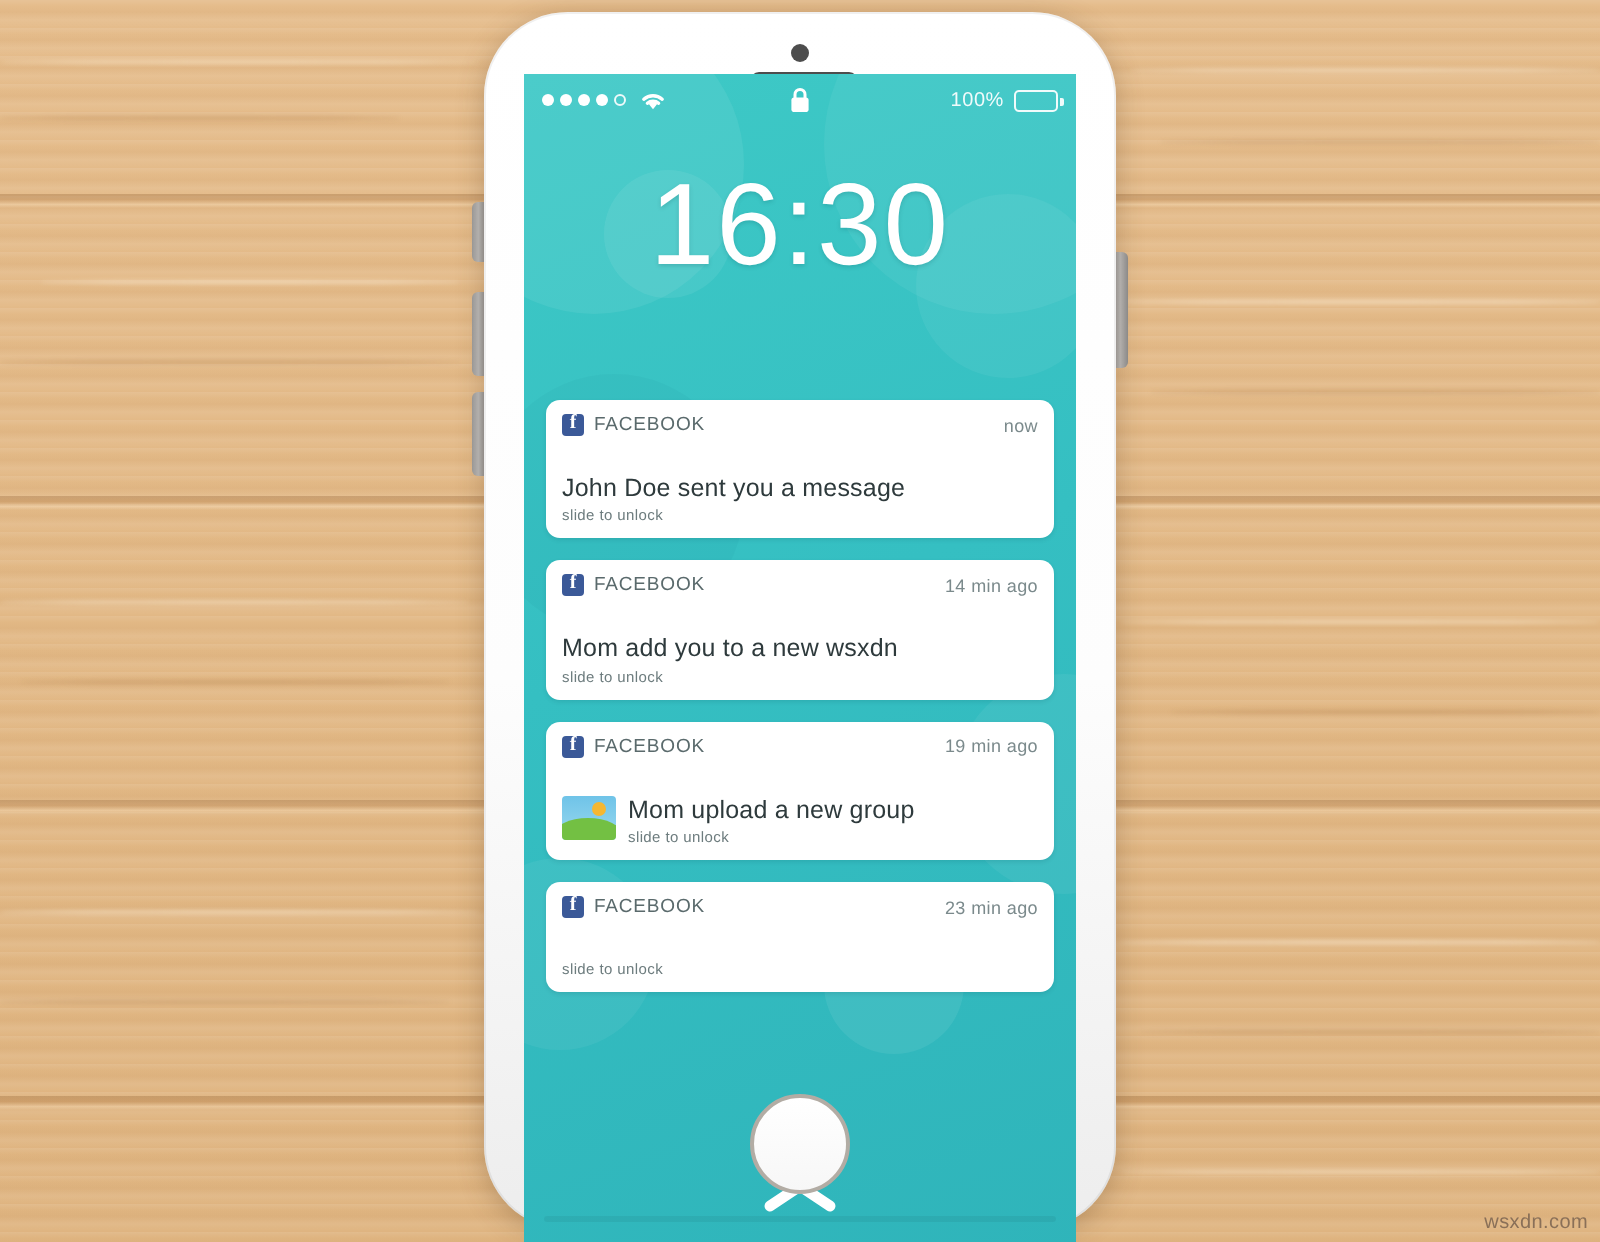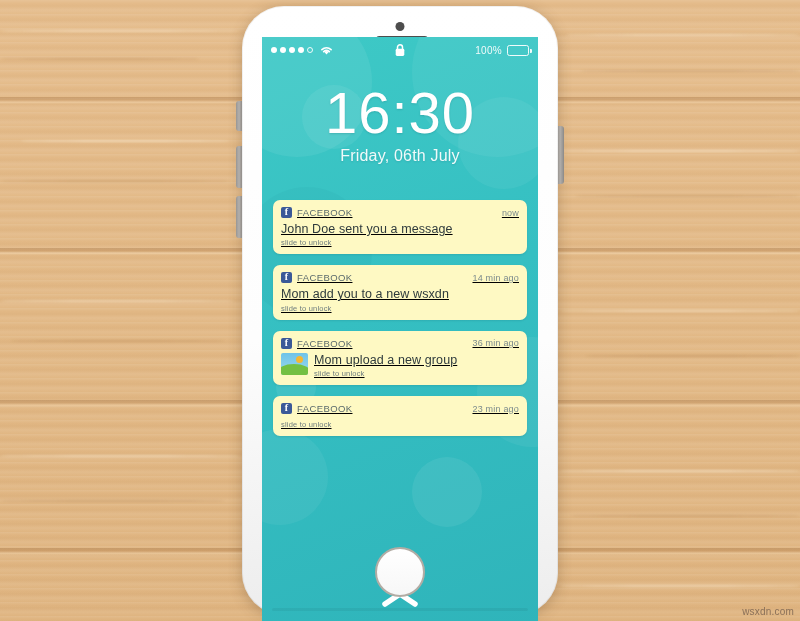--- a/index.html
+++ b/index.html
@@ -219,25 +219,24 @@
   #notifications {
     position: absolute;
     left: 11px;
     right: 11px;
     top: 163px;
     display: flex;
     flex-direction: column;
     gap: 11px;
   }
   .notif {
-    background: #fef9c3;
+    background: #ffffff;
     border-radius: 7px;
     padding: 6px 8px 7px 8px;
     box-shadow: 0 1px 2px rgba(0,60,70,0.12);
-    text-decoration: underline;
   }
   .notif-head {
     display: flex;
     align-items: center;
     height: 13px;
   }
   .fb-icon {
     width: 11px; height: 11px;
     background: #3b5998;
     border-radius: 2px;
@@ -263,21 +262,21 @@
   }
   .notif-time {
     margin-left: auto;
     font-size: 9px;
     color: #7b8a8c;
     letter-spacing: 0.2px;
   }
   .notif-body {
     display: flex;
     align-items: flex-start;
-    margin-top: 3px;
+    margin-top: 18px;
   }
   .thumb {
     width: 27px; height: 22px;
     border-radius: 2px;
     flex: 0 0 auto;
     margin-right: 6px;
     overflow: hidden;
     position: relative;
     background: linear-gradient(180deg, #6fc3e8 0%, #9ad9ef 100%);
   }
@@ -420,21 +419,20 @@
         <div id="status-right">
           <span id="battery-pct">100%</span>
           <span id="battery-icon">
             <span id="battery-fill"></span>
           </span>
         </div>
       </div>
 
       <div id="clock-block">
         <div id="clock-time">16:30</div>
-        <div id="clock-date">Friday, 06th July</div>
       </div>
 
       <div id="notifications">
 
         <div class="notif">
           <div class="notif-head">
             <span class="fb-icon"></span>
             <span class="notif-app">FACEBOOK</span>
             <span class="notif-time">now</span>
           </div>
@@ -457,21 +455,21 @@
               <div class="notif-msg">Mom add you to a new wsxdn</div>
               <div class="notif-sub">slide to unlock</div>
             </div>
           </div>
         </div>
 
         <div class="notif">
           <div class="notif-head">
             <span class="fb-icon"></span>
             <span class="notif-app">FACEBOOK</span>
-            <span class="notif-time">36 min ago</span>
+            <span class="notif-time">19 min ago</span>
           </div>
           <div class="notif-body">
             <div class="thumb">
               <span class="sun"></span>
               <span class="hill"></span>
             </div>
             <div class="notif-text-wrap">
               <div class="notif-msg">Mom upload a new group</div>
               <div class="notif-sub">slide to unlock</div>
             </div>

